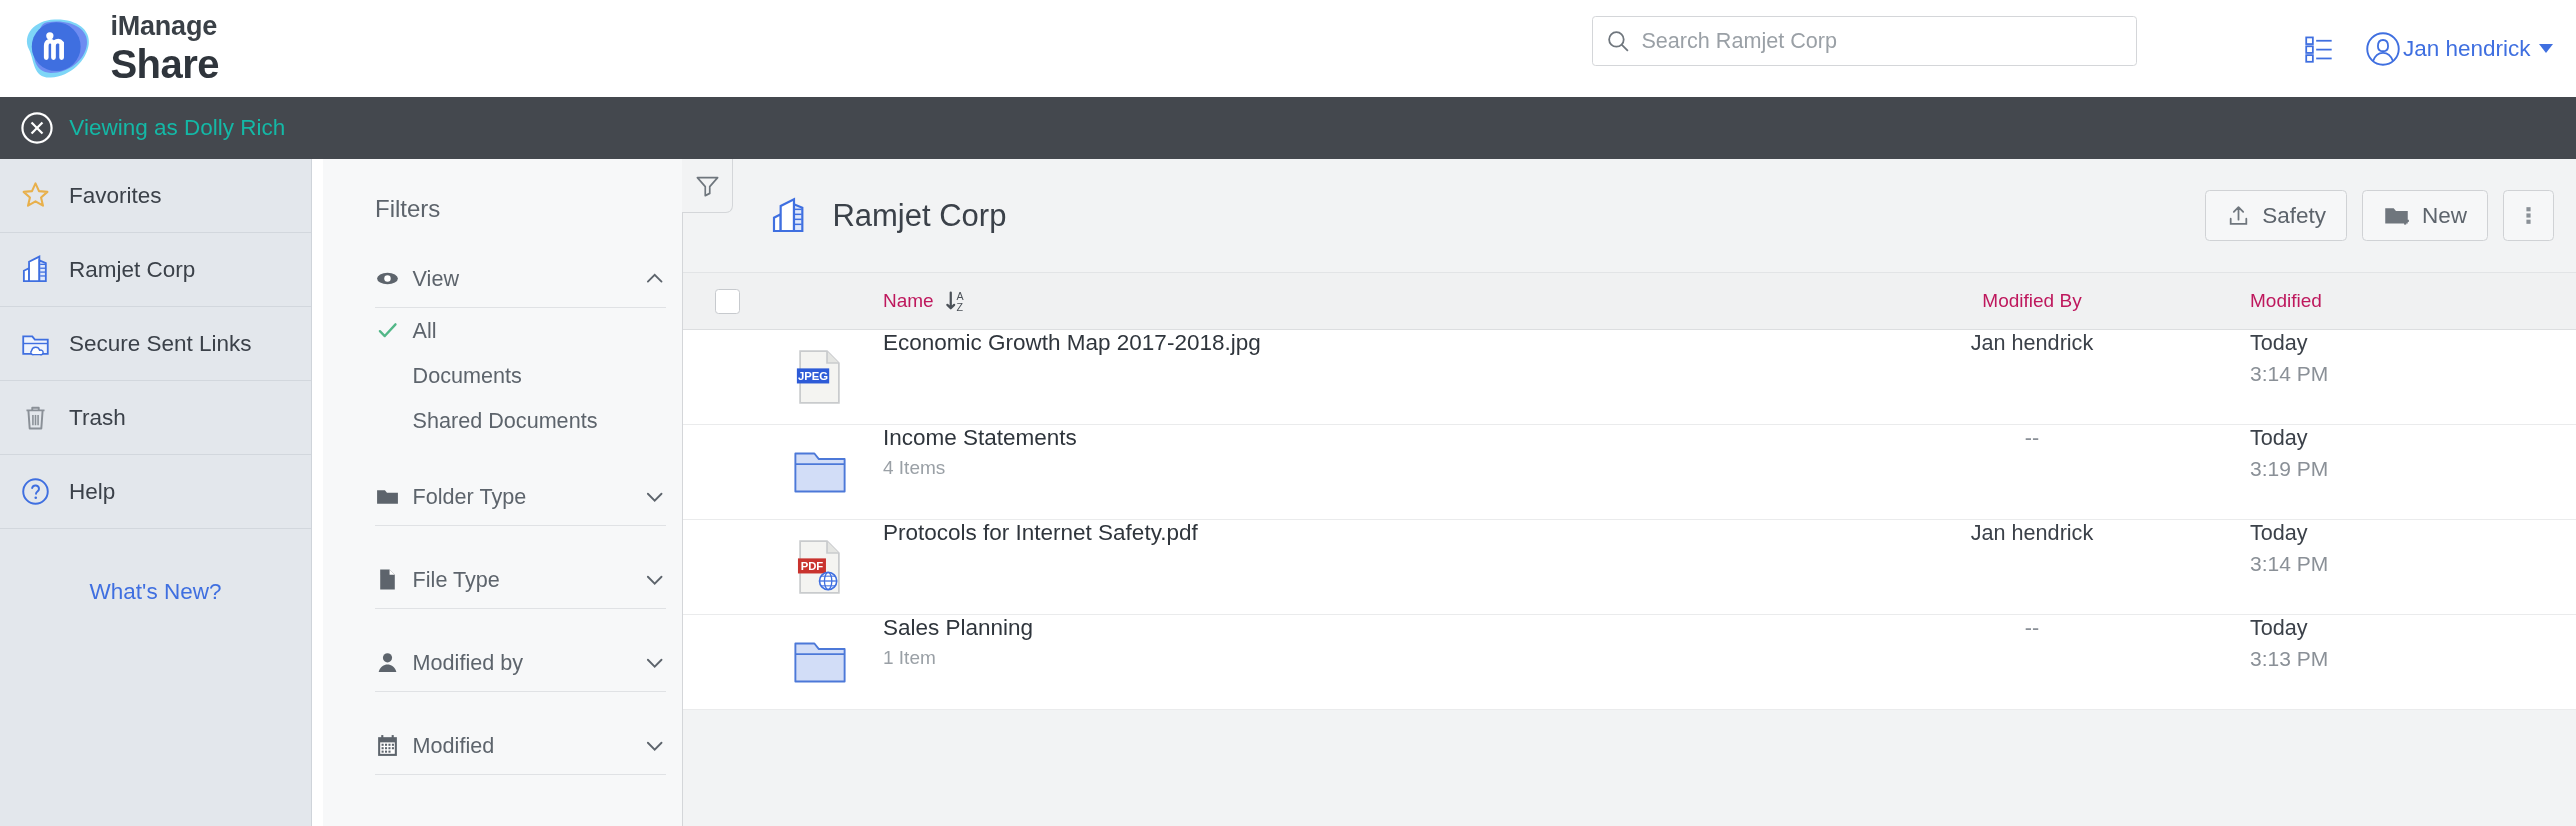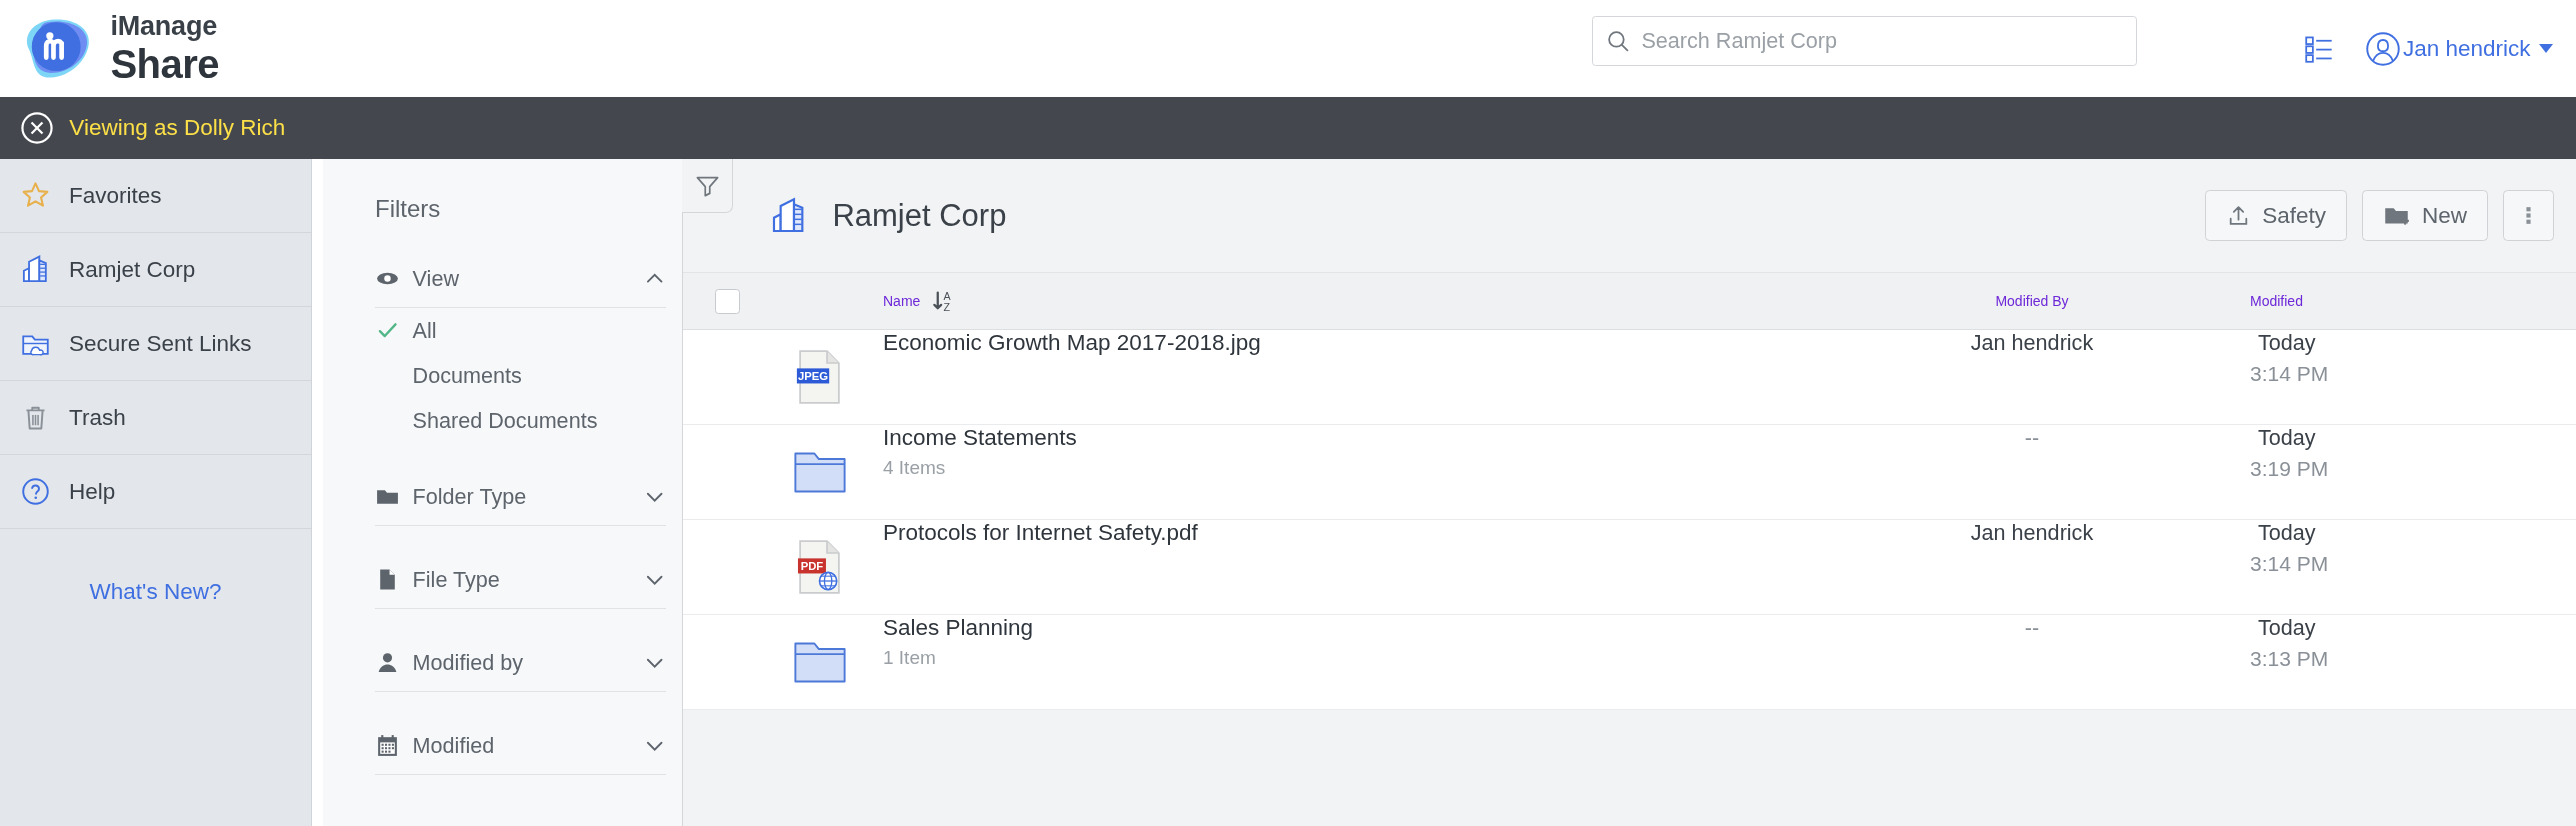--- a/index.html
+++ b/index.html
@@ -39,21 +39,21 @@
   .icon-btn { width: 40px; height: 40px; display: flex; align-items: center; justify-content: center; cursor: pointer; }
   .user-name { font-size: 22.5px; color: #3f6fe0; white-space: nowrap; }
   .caret-down { width: 0; height: 0; border-left: 7.2px solid transparent; border-right: 7.2px solid transparent; border-top: 9px solid #3f6fe0; margin-left: 8px; }
   .user-block { display: flex; align-items: center; cursor: pointer; }
 
   
   .viewbar {
     position: absolute; left: 0; top: 97px; width: 2576px; height: 62px;
     background: #44484e; display: flex; align-items: center; padding-left: 20px;
   }
-  .viewbar-text { color: #fde047; font-size: 22.5px; margin-left: 15.3px; text-align: center; }
+  .viewbar-text { color: #14b8a6; font-size: 22.5px; margin-left: 15.3px; text-align: center; }
 
   
   .sidebar {
     position: absolute; left: 0; top: 159px; width: 312px; height: 667px;
     background: #e3e7ec; border-right: 0.9px solid #cfd4da;
   }
   .nav-item {
     height: 74px; display: flex; align-items: center; padding-left: 20px;
     cursor: pointer; border-bottom: 0.9px solid #d2d7dd; margin: 0 0 0 0;
   }
@@ -107,28 +107,28 @@
   .row {
     height: 95px; background: #ffffff; border-bottom: 0.9px solid #eaebec;
     display: flex; 
   }
   .c-check { width: 89px; display: flex; align-items: center; justify-content: center; flex: none; }
   .c-icon  { width: 95px; display: flex; align-items: center; justify-content: center; flex: none; }
   .c-name  { flex: 1; min-width: 0; padding-left: 16px; }
   .c-modby { width: 360px; text-align: center; flex: none; }
   .c-mod   { width: 364px; flex: none; padding-left: 38px; }
 
-  .th { font-size: 14px; color: #6d28d9; }
+  .th { font-size: 19px; color: #be185d; }
   .th-name { display: flex; align-items: center; cursor: pointer; }
   .checkbox { width: 25px; height: 25px; border: 1.8px solid #c7cace; border-radius: 3.6px; background: #fff; cursor: pointer; }
   .fname { font-size: 22.5px; color: #2f353c; }
   .fsub  { font-size: 19px; color: #9aa0a6; margin-top: 6.3px; }
   .cell-txt { font-size: 21.6px; color: #3b4149; }
   .dash { font-size: 21.6px; color: #8a9097; }
-  .mod-day { font-size: 21.6px; color: #3b4149; margin-left: 8px; }
+  .mod-day { font-size: 21.6px; color: #3b4149; }
   .mod-time { font-size: 21px; color: #8a9097; margin-top: 6.3px; }
 
   
   svg { display: block; }
 </style>
 </head>
 <body>
 
 <div class="app">
 

